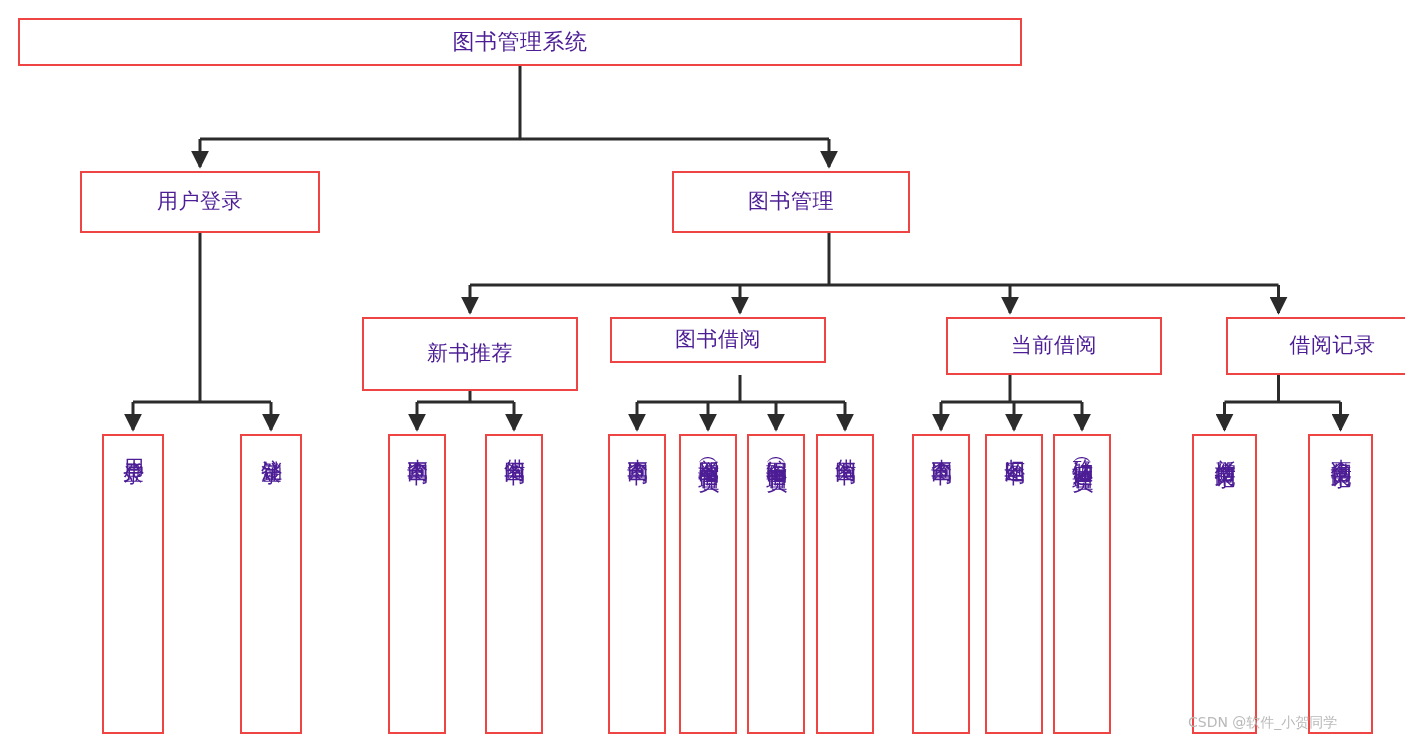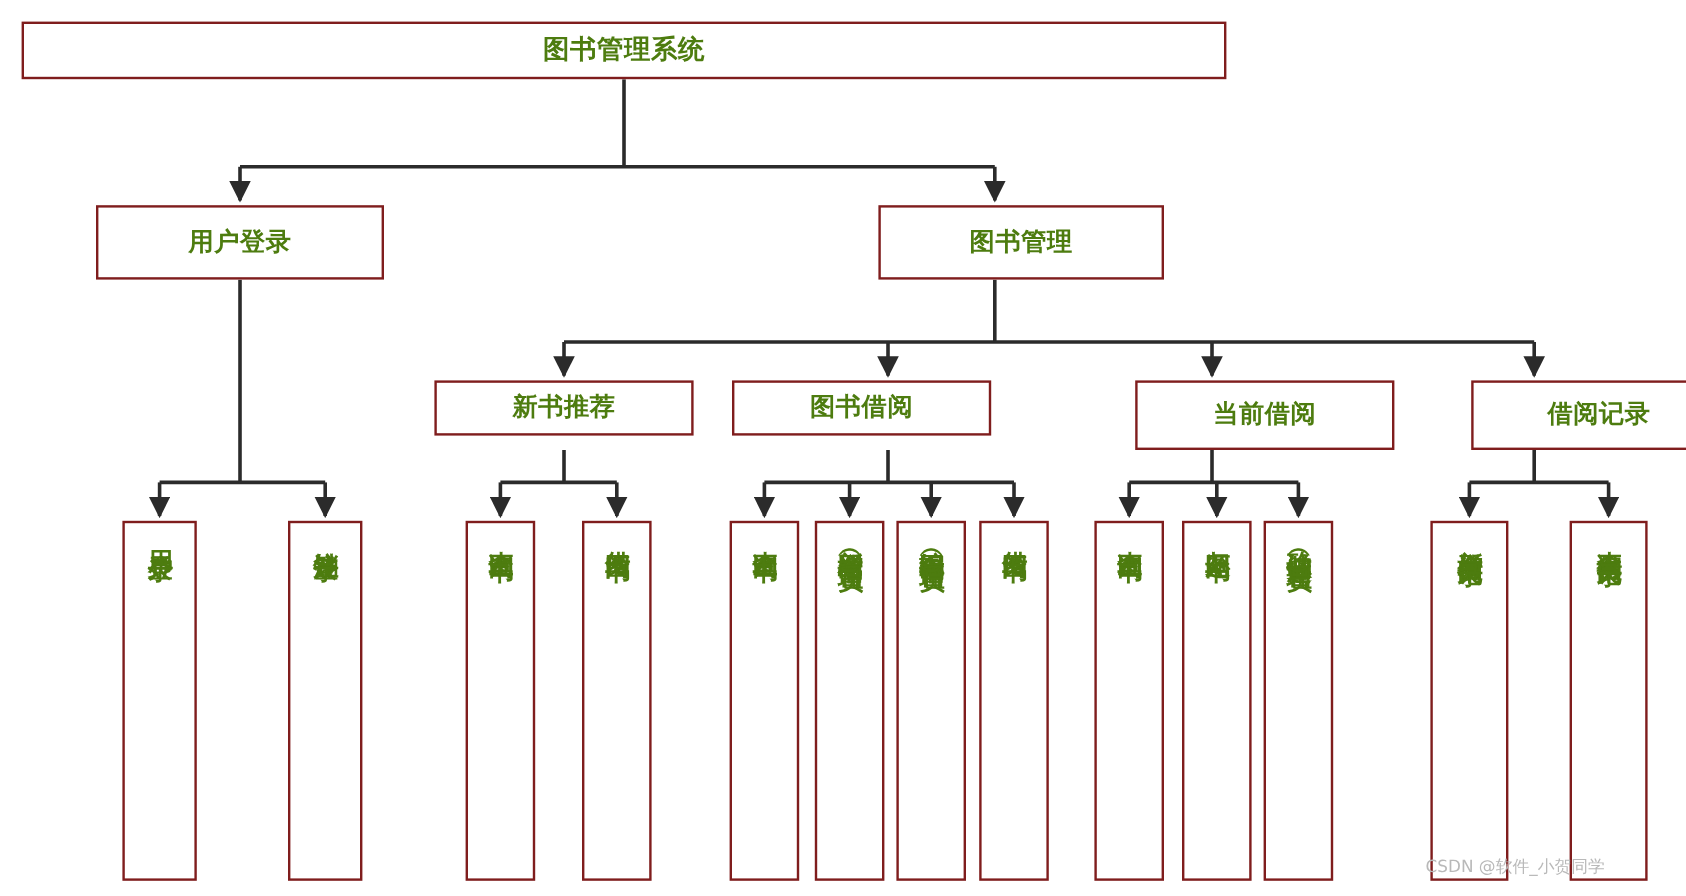--- a/index.html
+++ b/index.html
@@ -19,27 +19,26 @@
     position: absolute;
     left: 0;
     top: 0;
     width: 1405px;
     height: 747px;
     pointer-events: none;
   }
   .node {
     position: absolute;
     box-sizing: border-box;
-    border: 2px solid #7f1d1d;
+    border: 2px solid #ef4444;
     background: #ffffff;
     display: flex;
     align-items: center;
     justify-content: center;
-    color: #4d7c0f;
-    font-weight: bold;
+    color: #4c1d95;
   }
   .node .label {
     display: block;
     text-align: center;
     line-height: 1.22;
     letter-spacing: 0.5px;
   }
   .node.horizontal .label {
     writing-mode: horizontal-tb;
     font-size: 21px;
@@ -112,24 +111,24 @@
       </g>
   </svg>
 
   <div id="node-layer">
       <div class="node horizontal root" style="left: 18px; top: 18px; width: 1004px; height: 48px;">
         <span class="label">图书管理系统</span>
       </div>
       <div class="node horizontal" style="left: 80px; top: 171px; width: 240px; height: 62px;">
         <span class="label">用户登录</span>
       </div>
-      <div class="node horizontal" style="left: 732px; top: 171px; width: 238px; height: 62px;">
+      <div class="node horizontal" style="left: 672px; top: 171px; width: 238px; height: 62px;">
         <span class="label">图书管理</span>
       </div>
-      <div class="node horizontal" style="left: 362px; top: 317px; width: 216px; height: 46px;">
+      <div class="node horizontal" style="left: 362px; top: 317px; width: 216px; height: 74px;">
         <span class="label">新书推荐</span>
       </div>
       <div class="node horizontal" style="left: 610px; top: 317px; width: 216px; height: 46px;">
         <span class="label">图书借阅</span>
       </div>
       <div class="node horizontal" style="left: 902px; top: 317px; width: 216px; height: 58px; margin-left: 44px;">
         <span class="label">当前借阅</span>
       </div>
       <div class="node horizontal" style="left: 1226px; top: 317px; width: 213px; height: 58px;">
         <span class="label">借阅记录</span>

